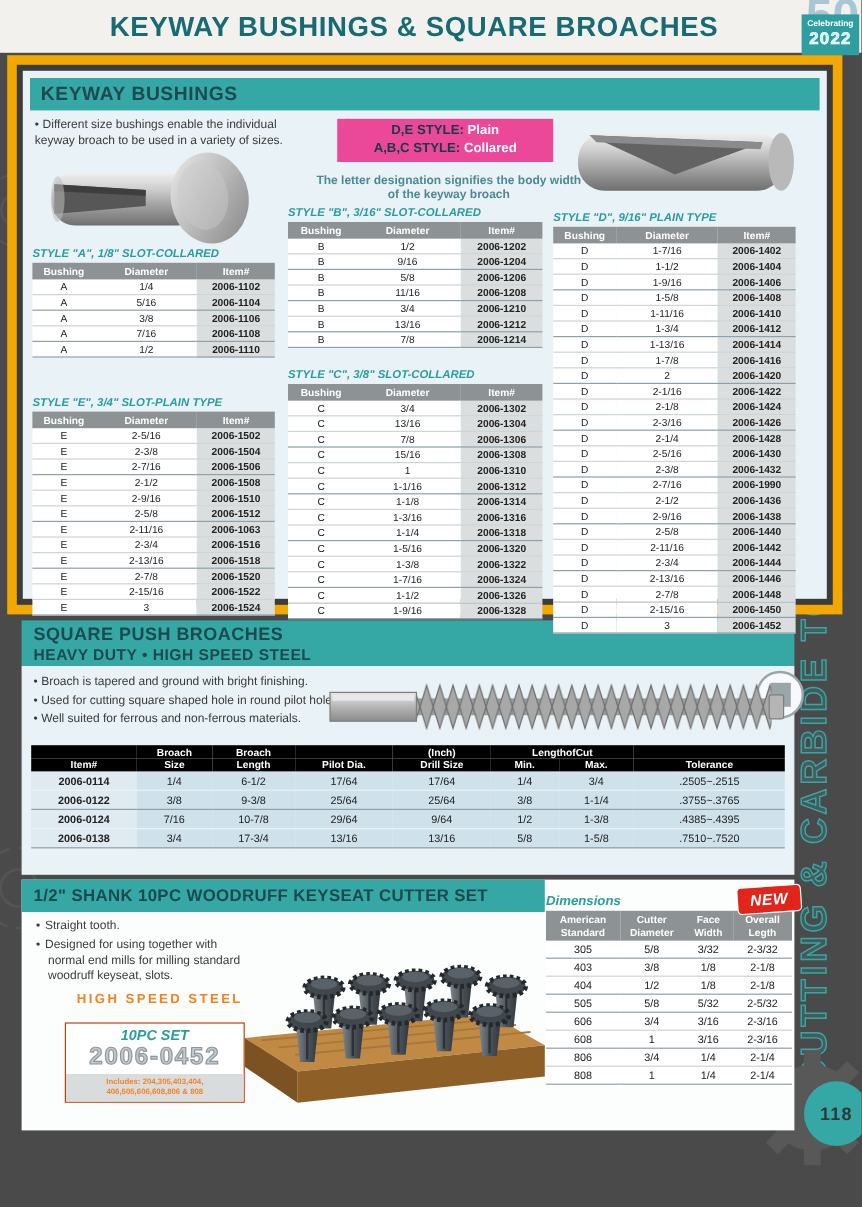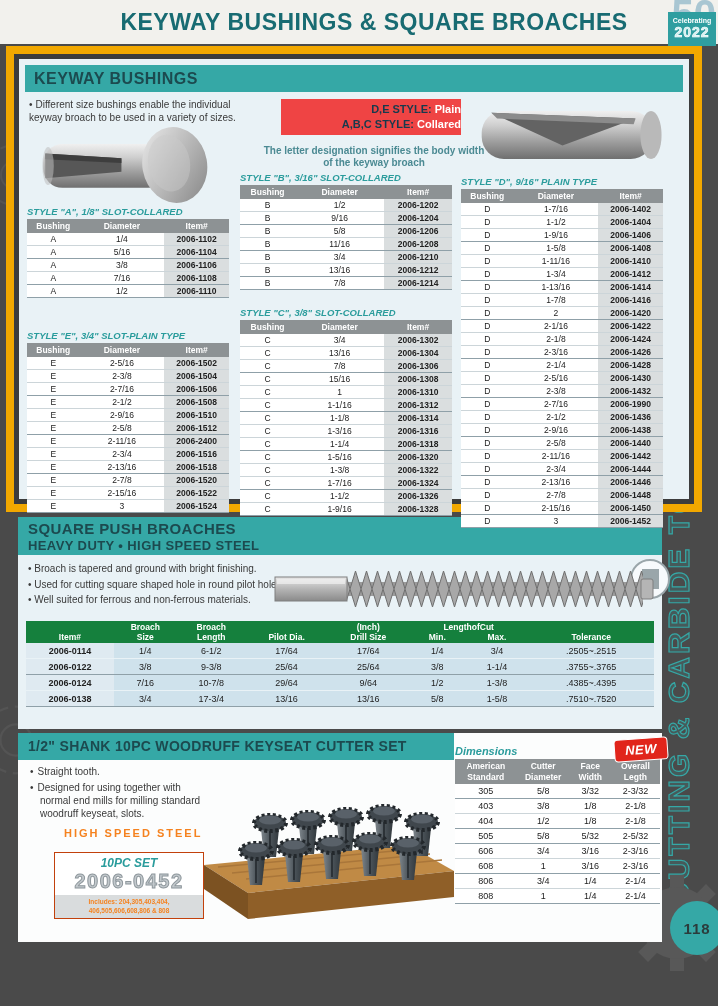--- a/index.html
+++ b/index.html
@@ -5,21 +5,21 @@
   * { box-sizing: border-box; }
   html,body { margin:0; padding:0; }
   body {
     width:718px; height:1006px; position:relative; overflow:hidden;
     background:#4a4a4a; font-family:"Liberation Sans", sans-serif;
   }
 
   
   .header-band { position:absolute; top:0; left:0; width:718px; height:44px; background:#f2f1ed; z-index:2; }
   .page-title { position:absolute; top:9px; left:0; width:690px; text-align:center;
-    font-size:23px; font-weight:bold; color:#186b72; letter-spacing:0.5px;margin-left:29px; }
+    font-size:23px; font-weight:bold; color:#186b72; letter-spacing:0.5px; }
   .backdrop-number { position:absolute; top:-8px; right:2px; font-size:40px; font-weight:bold; color:#a9c6d2; z-index:2; }
   .celebrating-badge { position:absolute; top:12px; right:2px; width:48px; height:34px; background:#2f9ea0; z-index:3; text-align:center; }
   .celebrating-badge .c1 { font-size:7px; color:#fff; font-weight:bold; padding-top:5px; }
   .celebrating-badge .c2 { font-size:14px; font-weight:bold; letter-spacing:1px; color:#cdeeee; -webkit-text-stroke:0.6px #ffffff; }
 
   
   .vertical-text { position:absolute; right:2px; top:60px; height:845px; width:54px; z-index:1;
     writing-mode:vertical-rl; transform:rotate(180deg);
     font-size:30px; font-weight:bold; letter-spacing:3px;
     color:rgba(53,168,166,0.18); -webkit-text-stroke:1.2px #35a8a6; white-space:nowrap; }
@@ -35,21 +35,21 @@
   .section1-dark { width:100%; height:100%; background:#3c3c3c; padding:5px; }
   .section1-inner { width:100%; height:100%; background:#e9f2f6; position:relative; }
   .kb-bar { position:absolute; top:6px; left:6px; right:6px; height:27px; background:#35a8a6;
     font-size:16px; font-weight:bold; color:#1c4a4f; line-height:27px; padding-left:9px; letter-spacing:0.5px; }
   .kb-content { position:absolute; top:40px; left:0; right:0; bottom:0; }
   .kb-bullet { position:absolute; left:10px; top:0; width:208px; font-size:10px; color:#3a3a3a; line-height:1.25; }
   .kb-bullet .dot { margin-right:3px; }
   .bushing-img-a { position:absolute; left:11px; top:26px; width:200px; height:80px; }
   .bushing-img-d { position:absolute; left:455px; top:0; width:202px; height:68px; }
 
-  .callout-box { position:absolute; left:262px; top:0; width:180px; background:#ef4444; padding:3px 0; text-align:right; }
+  .callout-box { position:absolute; left:262px; top:0; width:180px; background:#ec4899; padding:3px 0; text-align:center; }
   .callout-box div { font-size:11px; font-weight:bold; line-height:1.35; }
   .callout-box .lbl { color:#173a4d; }
   .callout-box .val { color:#ffffff; }
   .callout-note { position:absolute; left:240px; top:46px; width:230px; text-align:center;
     font-size:10px; font-weight:bold; color:#4b8a93; line-height:1.2; }
 
   .bush-block { position:absolute; }
   .tA { left:8px;   top:107px; width:202px; }
   .tE { left:8px;   top:231px; width:202px; }
   .tB { left:221px; top:73px;  width:212px; }
@@ -71,21 +71,21 @@
   .s2-bar .l1 { font-size:15px; font-weight:bold; color:#1c4a4f; line-height:19px; letter-spacing:0.4px; }
   .s2-bar .l2 { font-size:13px; font-weight:bold; color:#1c4a4f; line-height:16px; letter-spacing:0.4px; }
   .s2-body { position:absolute; top:38px; left:0; right:0; bottom:0; background:#e9f2f6; }
   .s2-bullets { position:absolute; top:6px; left:10px; width:260px; font-size:10px; color:#3a3a3a; line-height:1.55; }
   .square-icon { position:absolute; top:4px; right:-8px; width:40px; height:40px; border:2px solid #9aa6aa;
     border-radius:50%; background:#f7fafc; display:flex; align-items:center; justify-content:center; }
   .square-icon .sq { width:17px; height:20px; background:#9aa6aa; }
   .broach-img { position:absolute; top:10px; left:255px; width:382px; height:48px; }
   .s2-table { position:absolute; left:8px; right:8px; top:66px; }
   .spb-table { width:100%; border-collapse:collapse; }
-  .spb-table th { background:#15803d; color:#fff; font-size:8.5px; font-weight:bold; padding:1px 2px; }
+  .spb-table th { background:#000000; color:#fff; font-size:8.5px; font-weight:bold; padding:1px 2px; }
   .spb-table tr.h1 th { padding-bottom:0; } .spb-table tr.h2 th { padding-top:0; }
   .spb-table td { background:#cfe2ec; font-size:9px; text-align:center; padding:2.5px 2px;
     color:#222; border-bottom:1px solid #e9f2f6; }
   .spb-table td:first-child { font-weight:bold; background:#dfeaf1; }
   .spb-table tr.group-end td { border-bottom:1.5px solid #8fa0a8; }
   .spb-table tbody tr:last-child td { border-bottom:1.5px solid #8fa0a8; }
 
   
   .section3 { position:absolute; top:733px; left:18px; width:644px; height:209px; background:#fcfdfd; z-index:2; }
   .s3-bar { position:absolute; top:0; left:0; width:436px; height:27px; background:#35a8a6;
@@ -268,21 +268,21 @@
                   <td>2006-1510</td>
                 </tr>
                 <tr class="group-end">
                   <td>E</td>
                   <td>2-5/8</td>
                   <td>2006-1512</td>
                 </tr>
                 <tr>
                   <td>E</td>
                   <td>2-11/16</td>
-                  <td>2006-2400</td>
+                  <td>2006-1063</td>
                 </tr>
                 <tr>
                   <td>E</td>
                   <td>2-3/4</td>
                   <td>2006-1516</td>
                 </tr>
                 <tr class="group-end">
                   <td>E</td>
                   <td>2-13/16</td>
                   <td>2006-1518</td>

